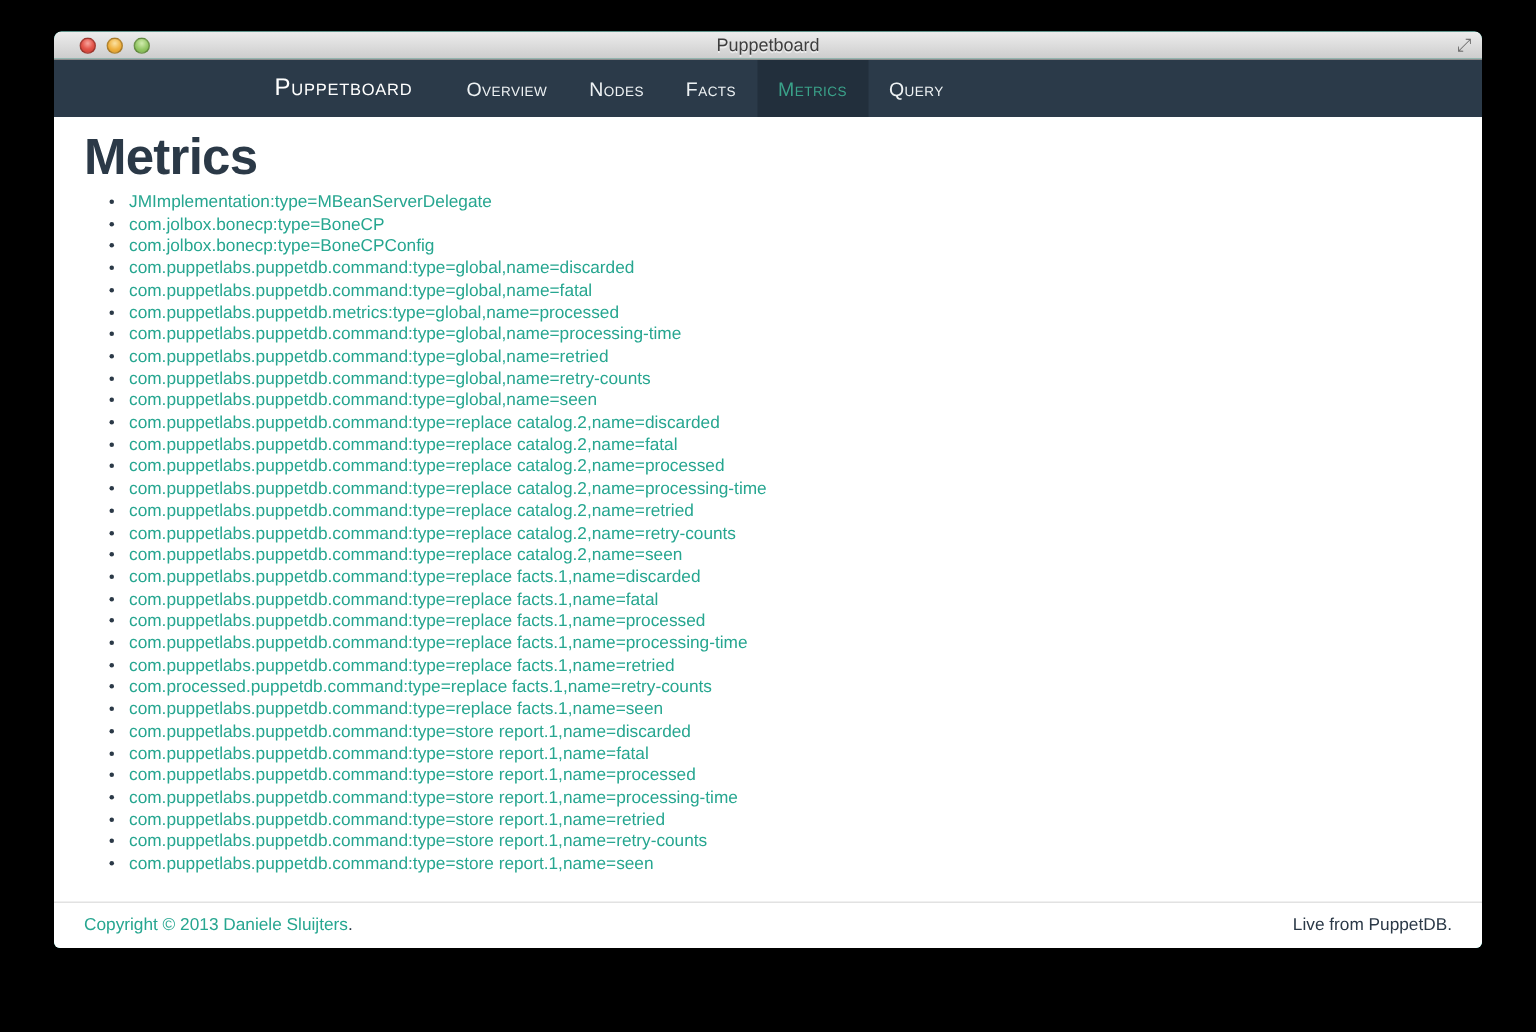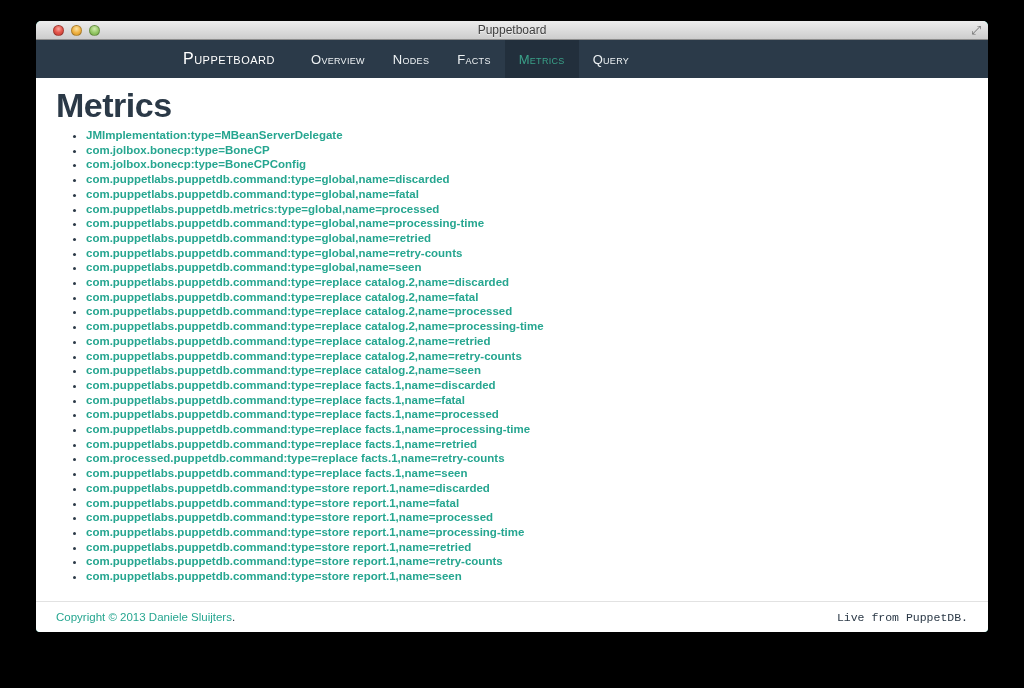--- a/index.html
+++ b/index.html
@@ -114,21 +114,20 @@
   }
   ul.metrics-list li {
     font-size: 11.5px;
     line-height: 14.7px;
     color: #2b3947;
   }
   ul.metrics-list li a {
     color: #26a690;
     text-decoration: none;
     cursor: pointer;
-    font-weight: bold;
   }
 
   .divider {
     border: 0;
     border-top: 1px solid #e2e2e2;
     margin: 6px 0 0;
   }
 
   
   .footer {
@@ -136,21 +135,21 @@
     height: 30px;
     display: flex;
     align-items: center;
     justify-content: space-between;
     padding: 0 20px;
     font-size: 11.5px;
     text-align: right;
   }
   .copyright-link { color: #26a690; text-decoration: none; cursor: pointer; }
   .copyright-suffix { color: #2b3947; }
-  .live-text { color: #2b3947; font-family: Liberation Mono, monospace; }
+  .live-text { color: #2b3947; }
 
   
   .statusbar {
     flex: 0 0 auto;
     height: 14px;
     background: linear-gradient(#e9e9e9, #c6c6c6);
     border-top: 1px solid #979797;
     font-size: 10px;
     line-height: 13px;
     color: #373737;

